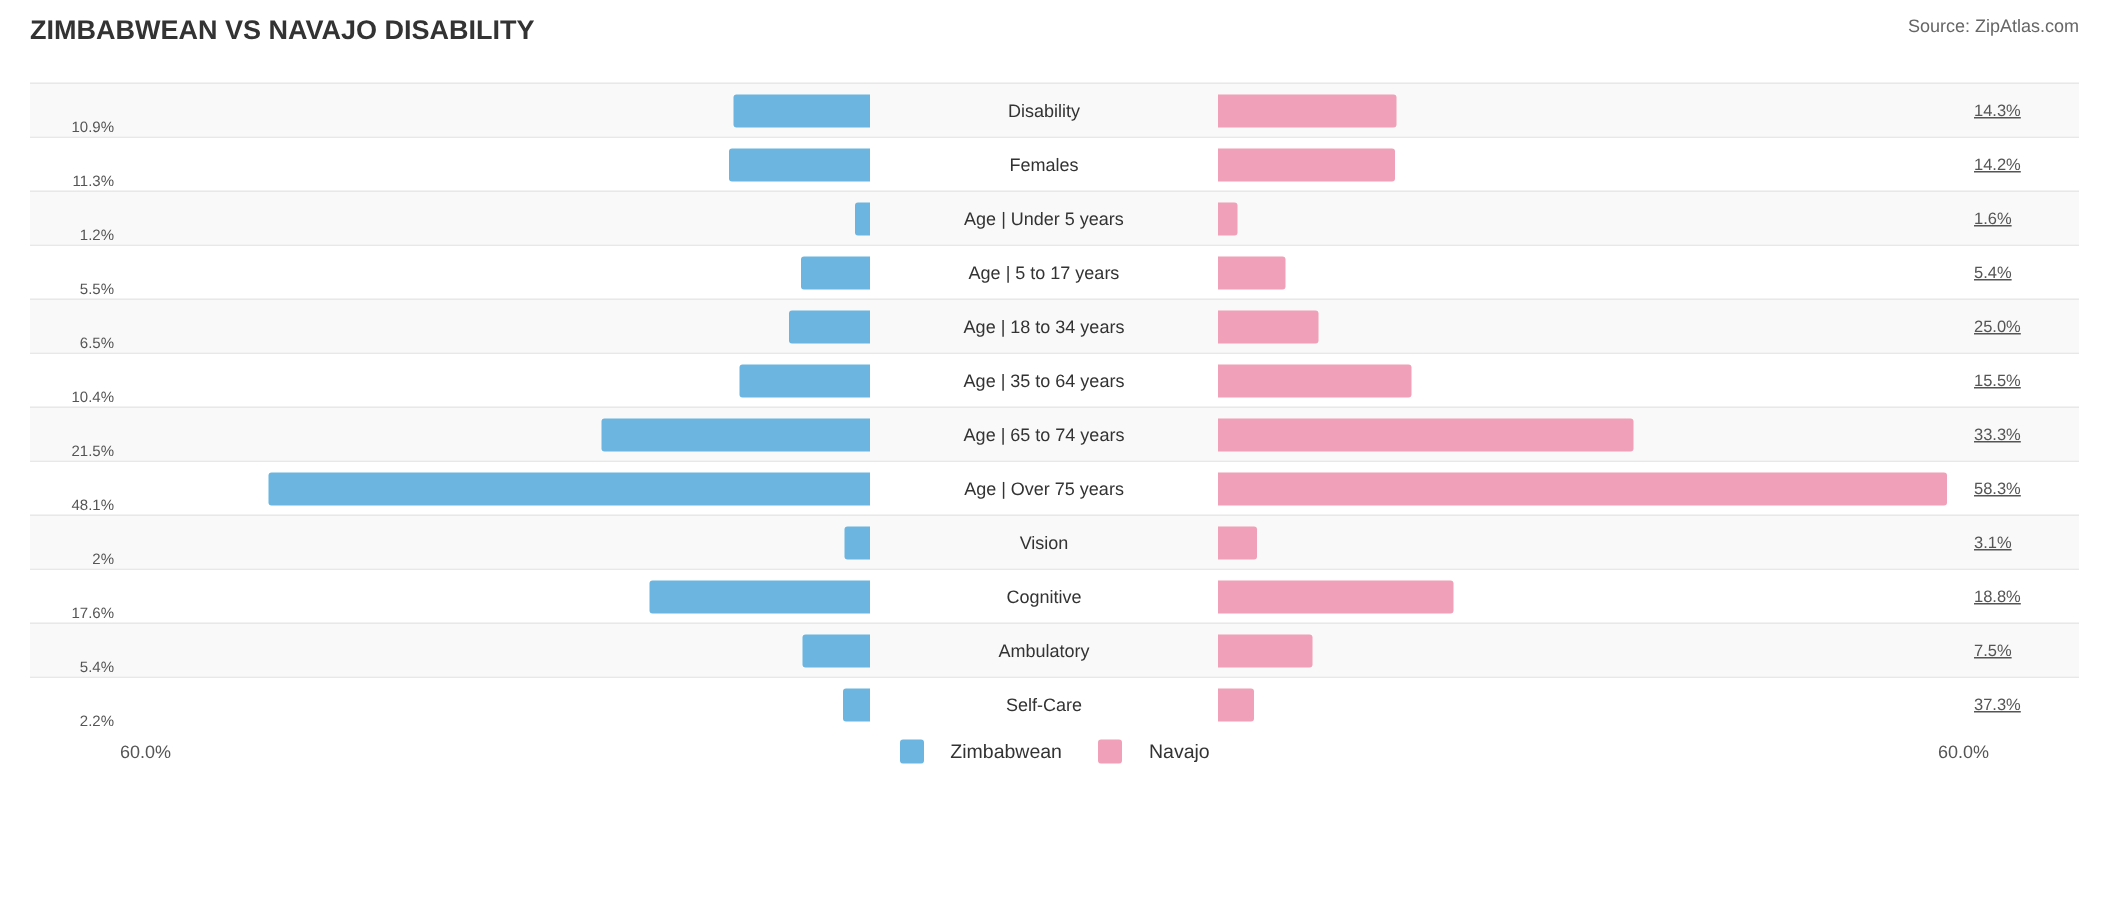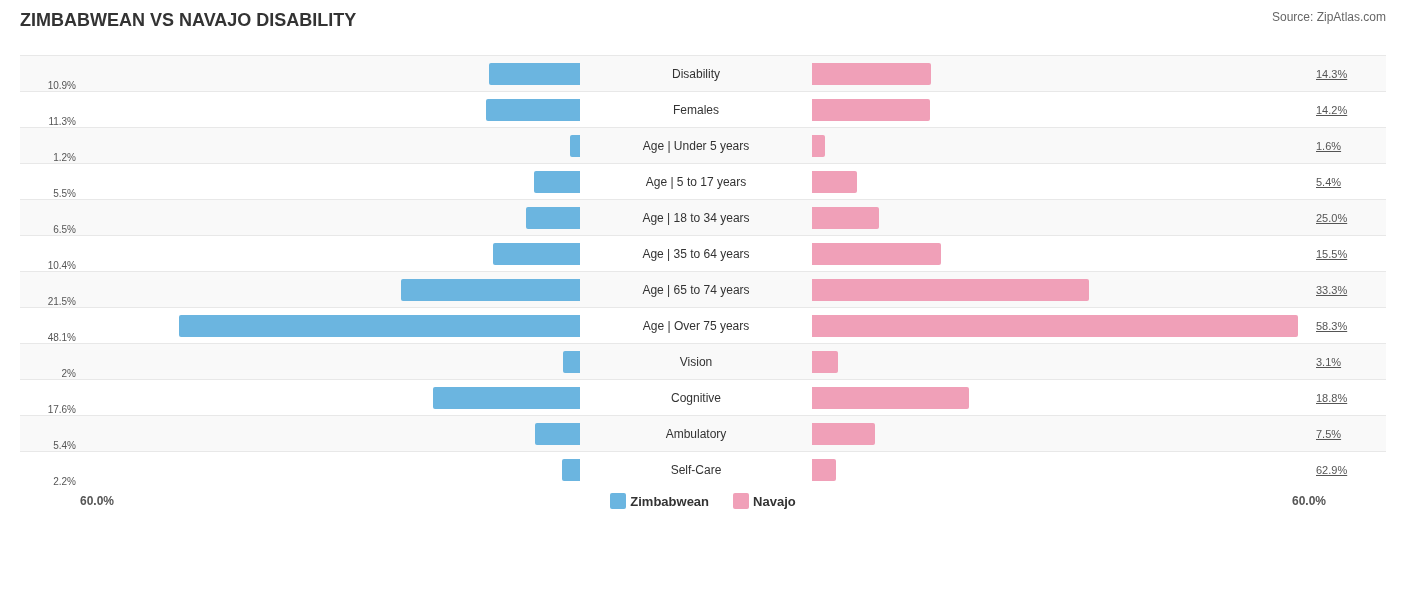--- a/index.html
+++ b/index.html
@@ -113,43 +113,42 @@
       flex-shrink: 0;
       text-decoration: underline;
     }
 
     .footer {
       display: flex;
       justify-content: space-between;
       align-items: center;
       margin-top: 6px;
       padding: 0 60px;
-      font-weight: bold;
     }
     .footer-scale {
       font-size: 12px;
       color: #555;
       width: 60px;
     }
     .footer-scale-right {
       font-size: 12px;
       color: #555;
       width: 60px;
       text-align: right;
     }
     .legend {
       display: flex;
       gap: 24px;
       justify-content: center;
       flex: 1;
     }
     .legend-item {
       display: flex;
-      align-items: center;
-      gap: 4px;
+      align-items: flex-start;
+      gap: 18px;
       font-size: 13px;
       color: #333;
     }
     .legend-box {
       width: 16px;
       height: 16px;
       border-radius: 2px;
     }
     .legend-box-blue { background: #6bb5e0; }
     .legend-box-pink { background: #f0a0b8; }
@@ -310,21 +309,21 @@
     <div class="row">
       <div class="bar-container">
         <div class="left-val">2.2%</div>
         <div class="left-bar-area" style="width: 500px; min-width: 500px; max-width: 500px; flex: 0 0 auto;">
           <div class="left-bar" style="width: 18px;"></div>
         </div>
         <div class="label-col">Self-Care</div>
         <div class="right-bar-area" style="width: 500px; min-width: 500px; max-width: 500px; flex: 0 0 auto;">
           <div class="right-bar" style="width: 24px;"></div>
         </div>
-        <div class="right-val">62.9%</div>
+        <div class="right-val">37.3%</div>
       </div>
     </div>
   </div>
 
 <div class="footer">
   <div class="footer-scale">60.0%</div>
   <div class="legend">
     <div class="legend-item">
       <div class="legend-box legend-box-blue"></div>
       <span>Zimbabwean</span>

